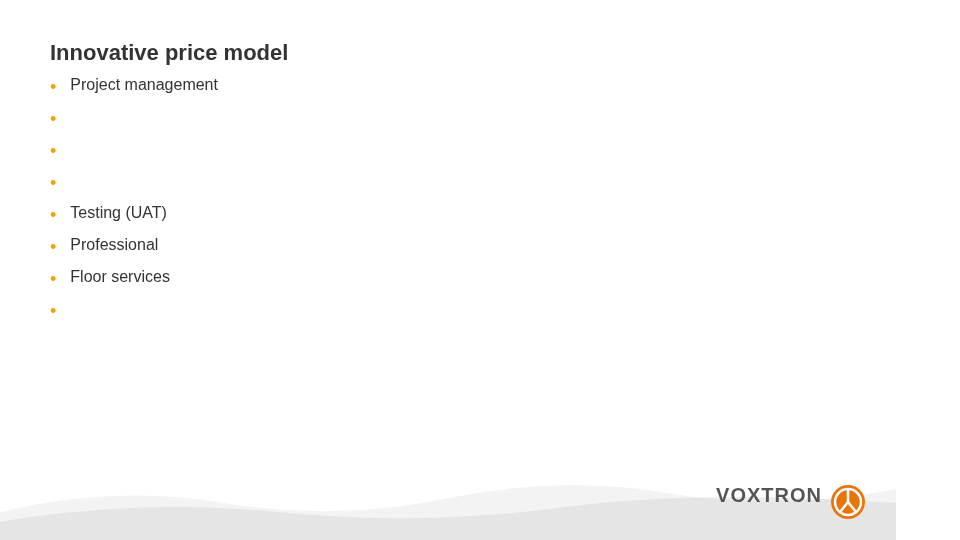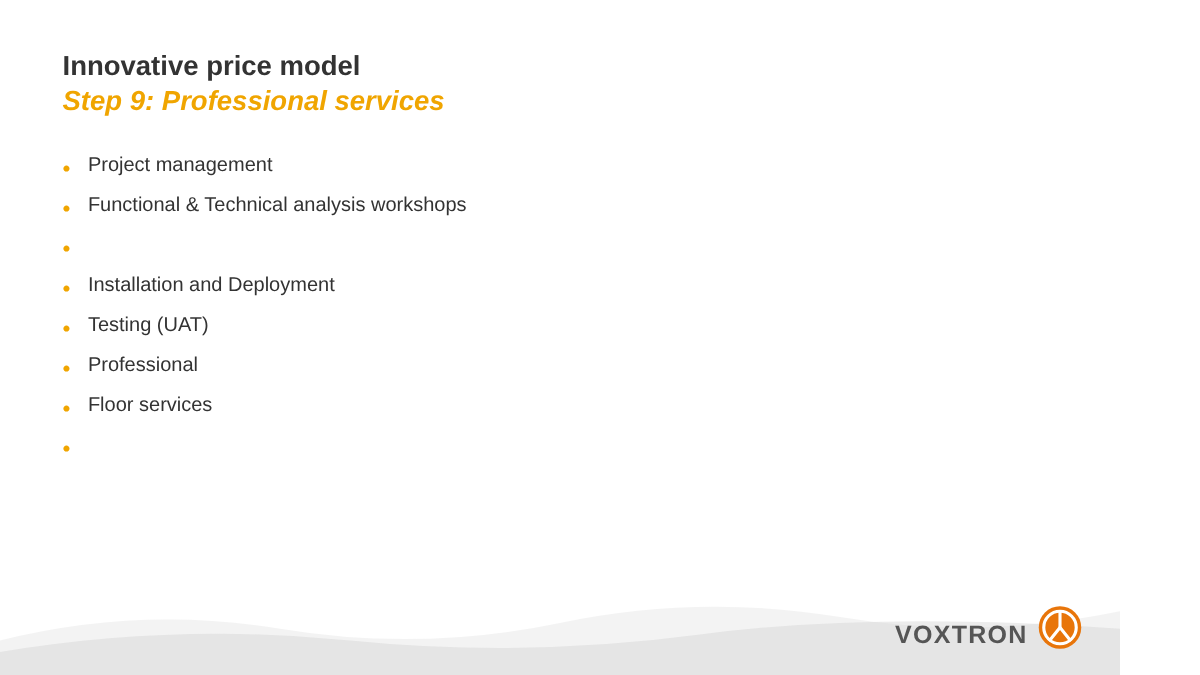--- a/index.html
+++ b/index.html
@@ -80,21 +80,21 @@
       left: 0;
       width: 100%;
     }
 
     
     .logo-area {
       position: absolute;
       bottom: 20px;
       right: 30px;
       display: flex;
-      align-items: flex-end;
+      align-items: flex-start;
       gap: 8px;
     }
 
     .logo-text {
       font-size: 20px;
       font-weight: bold;
       color: #555555;
       letter-spacing: 1px;
     }
 
@@ -103,37 +103,34 @@
       height: 36px;
     }
   </style>
 </head>
 <body>
 
 <div class="slide">
 
   <div class="content">
     <div class="title-main">Innovative price model</div>
-    <div class="title-sub">Step 9: Professional services</div>
 
     <ul class="bullet-list">
       <li>
         <span class="bullet-dot">•</span>
         <span>Project management</span>
       </li>
       <li>
         <span class="bullet-dot">•</span>
-        <span>Functional &amp; Technical analysis workshops</span>
       </li>
       <li>
         <span class="bullet-dot">•</span>
       </li>
       <li>
         <span class="bullet-dot">•</span>
-        <span>Installation and Deployment</span>
       </li>
       <li>
         <span class="bullet-dot">•</span>
         <span>Testing (UAT)</span>
       </li>
       <li>
         <span class="bullet-dot">•</span>
         <span>Professional</span>
       </li>
       <li>

